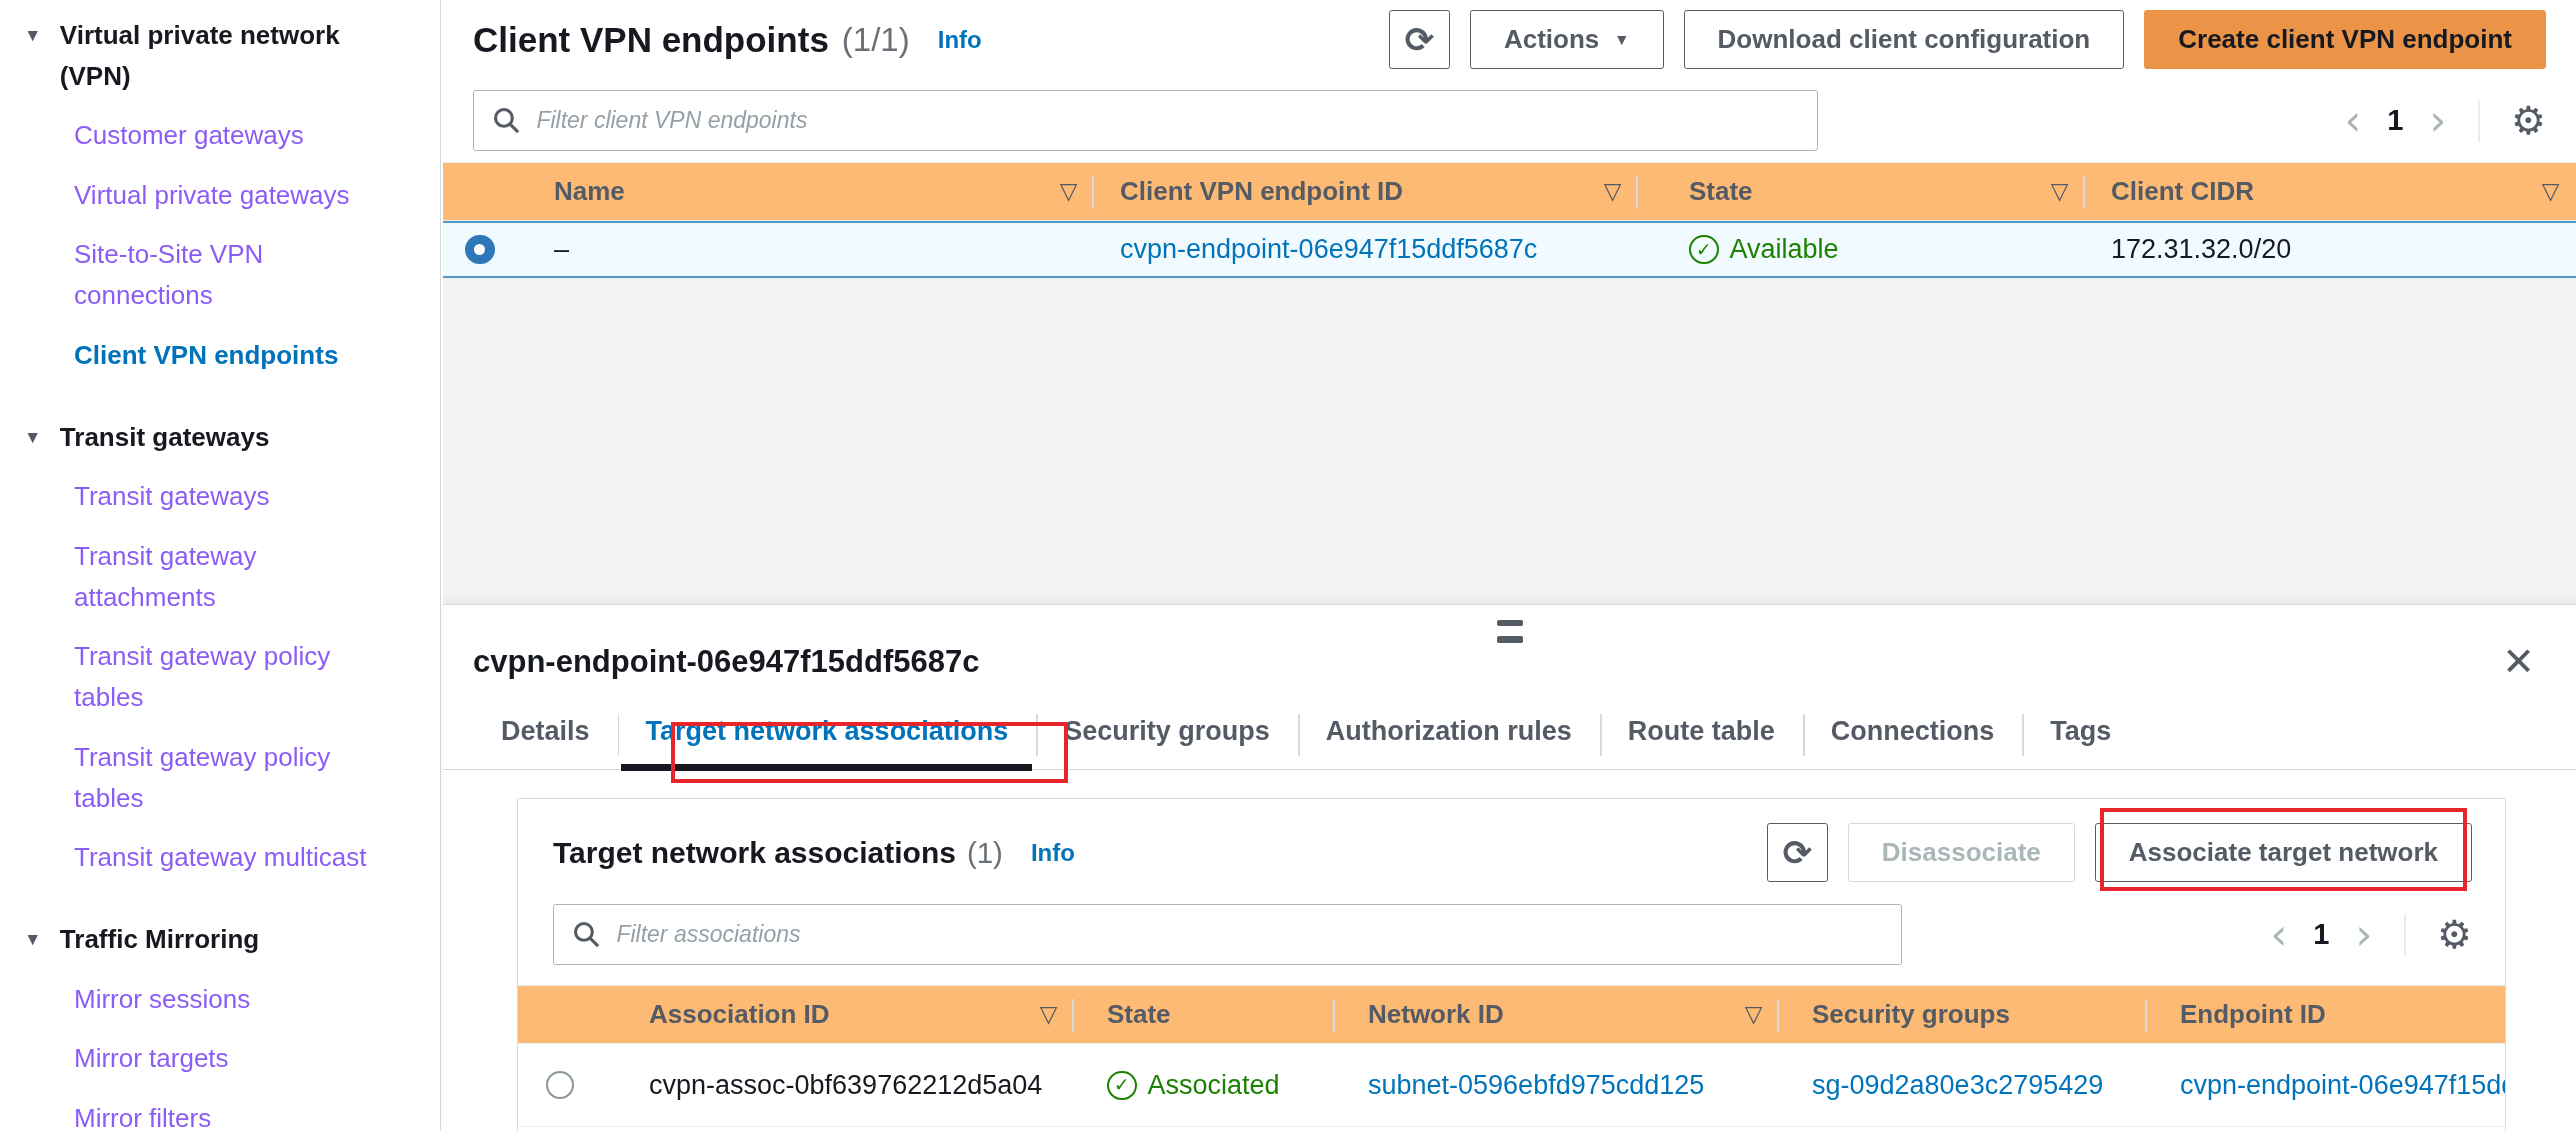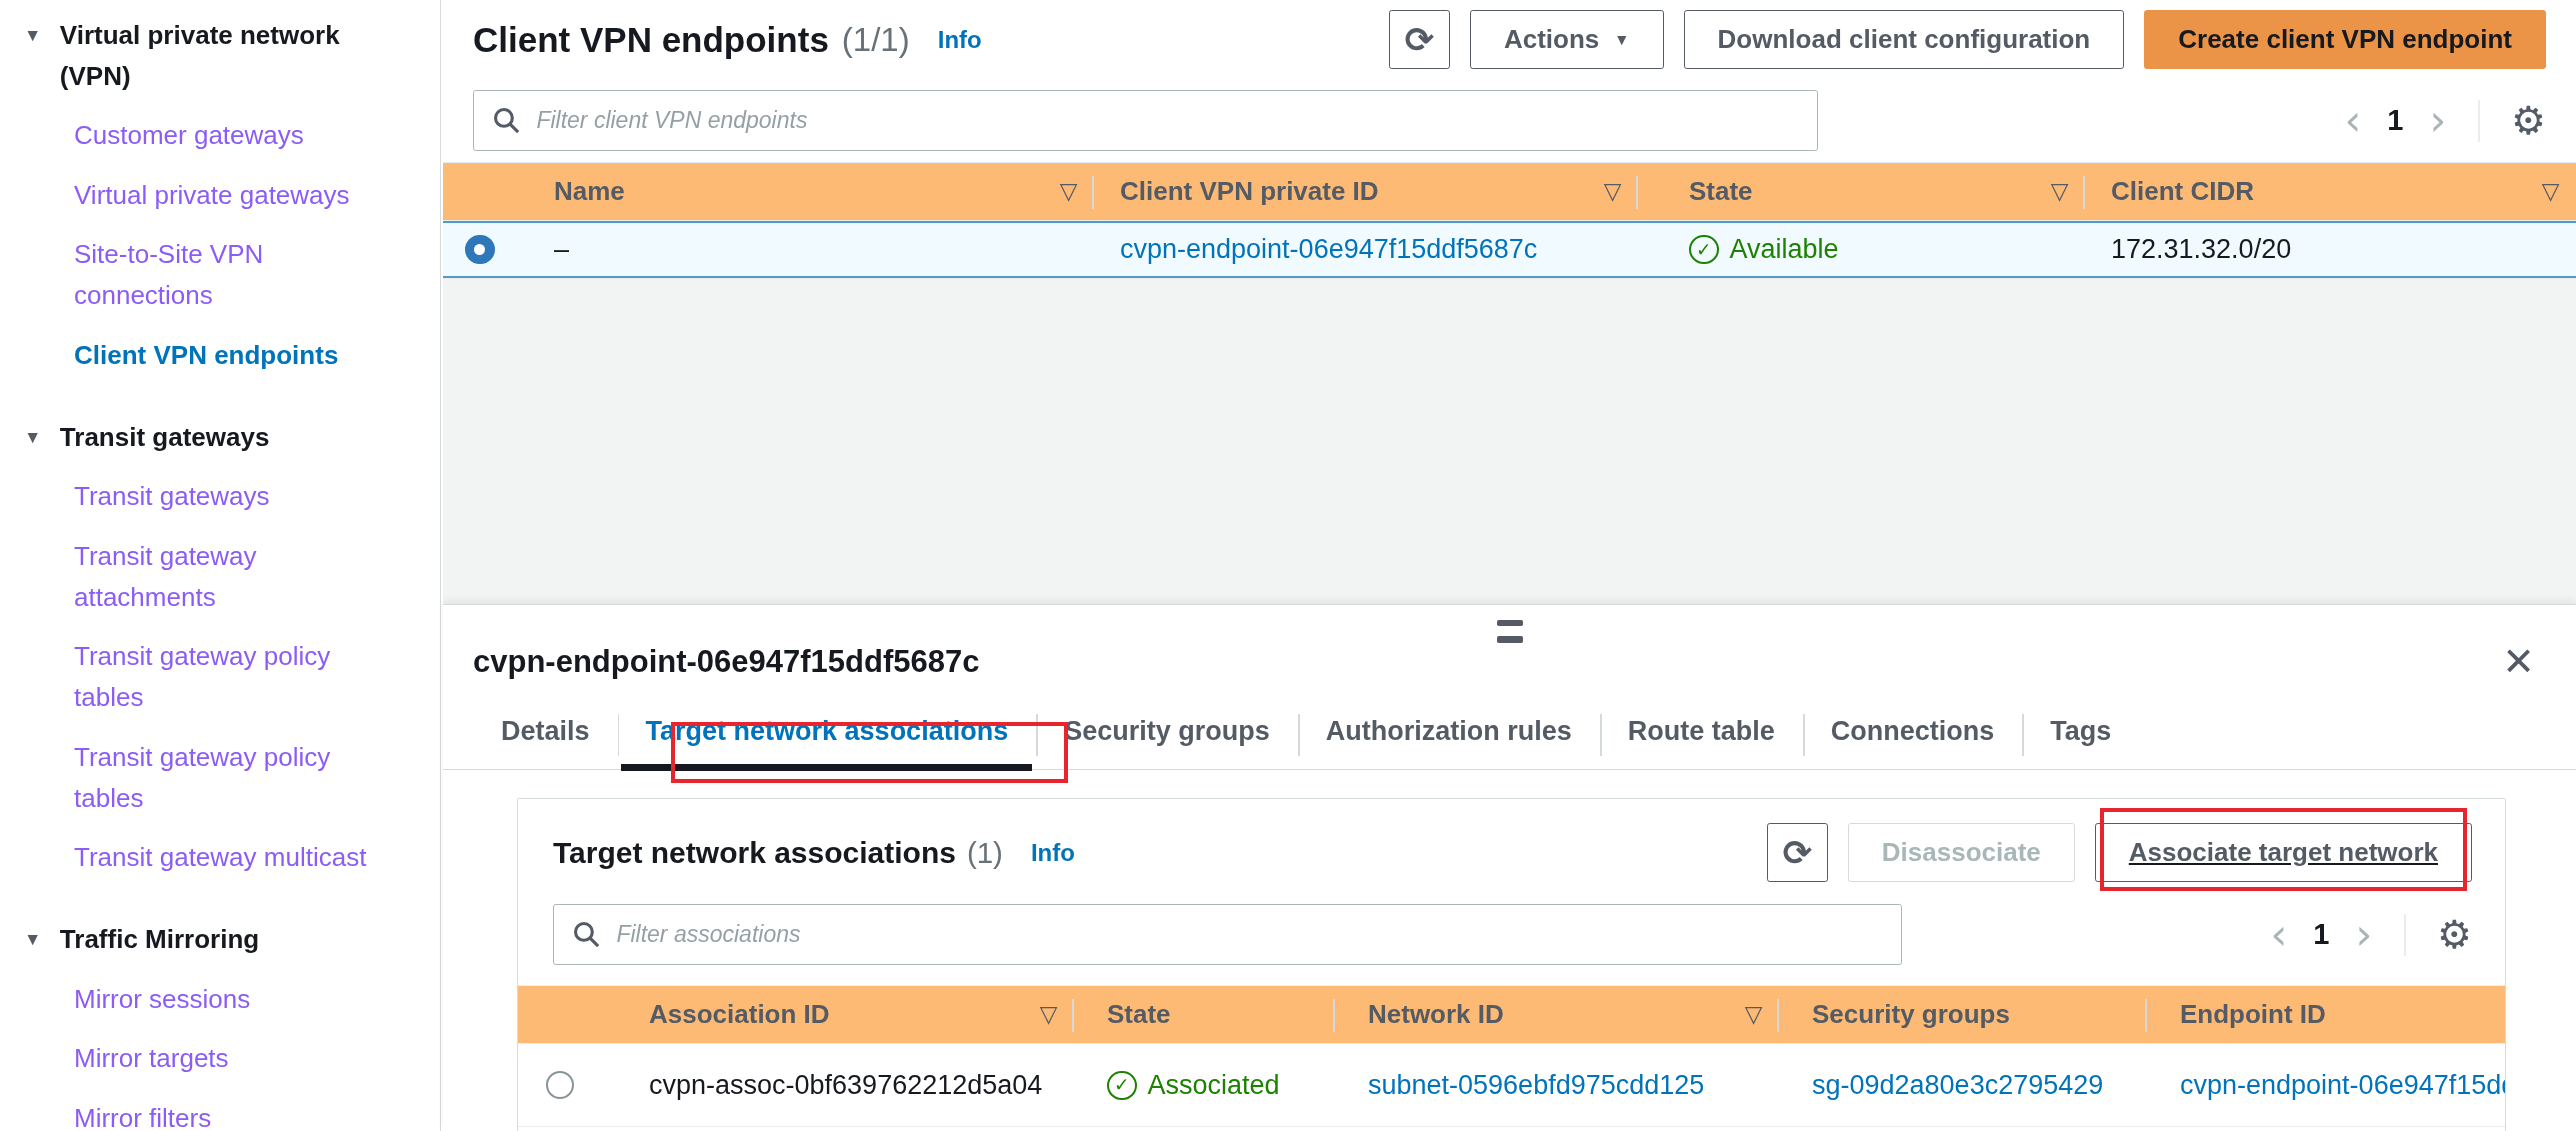--- a/index.html
+++ b/index.html
@@ -115,21 +115,21 @@
   .tab { position:relative; font-size:27px; font-weight:bold; color:#545b64; padding:9.2px 28px 22px; cursor:pointer; white-space:nowrap; }
   .tab + .tab::before { content:""; position:absolute; left:0; top:7.4px; width:1.8px; height:42px; background:#d5dbdb; }
   .tab.active { color:#0073bb; }
   .tab.active::after { content:""; position:absolute; left:3.7px; right:3.7px; bottom:-1.8px; height:7.4px; background:#16191f; }
 
   .assoc-card { margin:28px 70px 0 74px; border:1.8px solid #d5dbdb; border-radius:1.8px; background:#fff; height:424px; }
   .card-header { display:flex; align-items:center; padding:24px 33px 9.2px 35px; }
   .card-title { font-size:30px; font-weight:bold; }
   .card-count { font-size:29.5px; color:#687078; margin-left:11px; }
   .card-buttons { margin-left:auto; display:flex; gap:20px; align-items:center; }
-  .annotated { position:relative;text-decoration:underline; }
+  .annotated { position:relative; }
   .redbox-btn { position:absolute; left:5.5px; right:5.5px; top:-14.8px; bottom:-9.2px; border:4.6px solid #e8242d; pointer-events:none; }
   .card-filter { display:flex; align-items:center; padding:13px 33px 20px 35px; }
 
   
   .b-sel { flex:0 0 83px; justify-content:center; padding-left:0; }
   .b-assoc { flex:0 0 473px; padding-left:48px; }
   .b-state { flex:0 0 261px; padding-left:33px; }
   .b-net { flex:0 0 444px; padding-left:33px; }
   .b-sg { flex:0 0 368px; padding-left:33px; }
   .b-eid { flex:1; padding-left:33px; }
@@ -224,21 +224,21 @@
     </div>
   </div>
 
   <div class="tbl-header">
     <div class="col c-sel"></div>
     <div class="col c-name divided">
       <span>Name</span>
       <span class="sort">▽</span>
     </div>
     <div class="col c-eid divided">
-      <span>Client VPN private ID</span>
+      <span>Client VPN endpoint ID</span>
       <span class="sort">▽</span>
     </div>
     <div class="col c-state divided">
       <span>State</span>
       <span class="sort">▽</span>
     </div>
     <div class="col c-cidr">
       <span>Client CIDR</span>
       <span class="sort">▽</span>
     </div>

